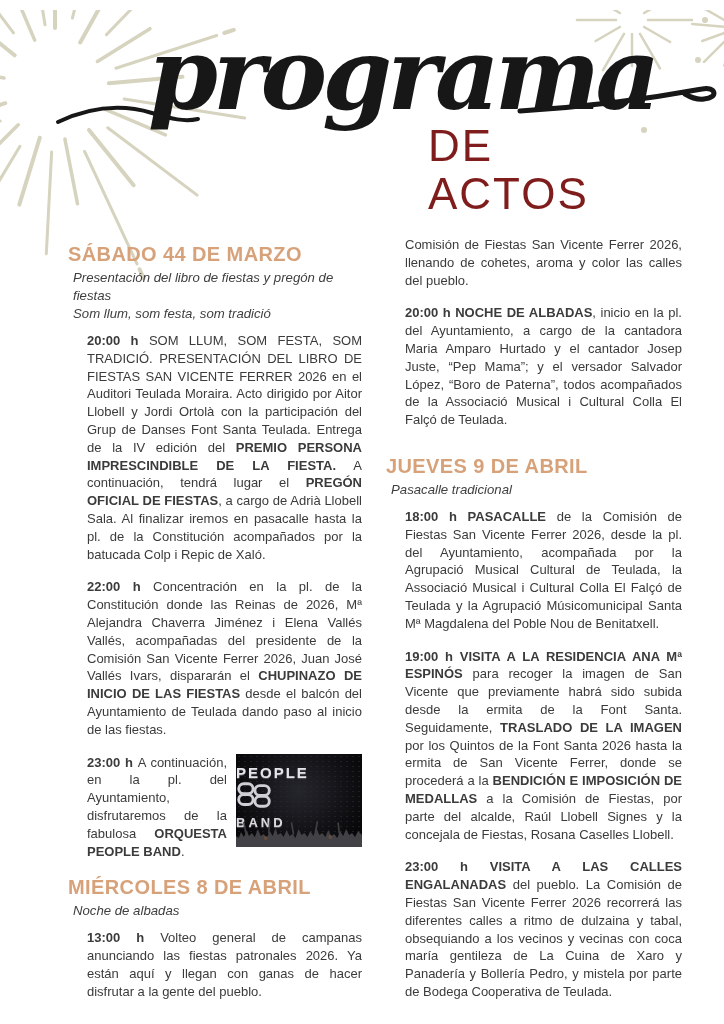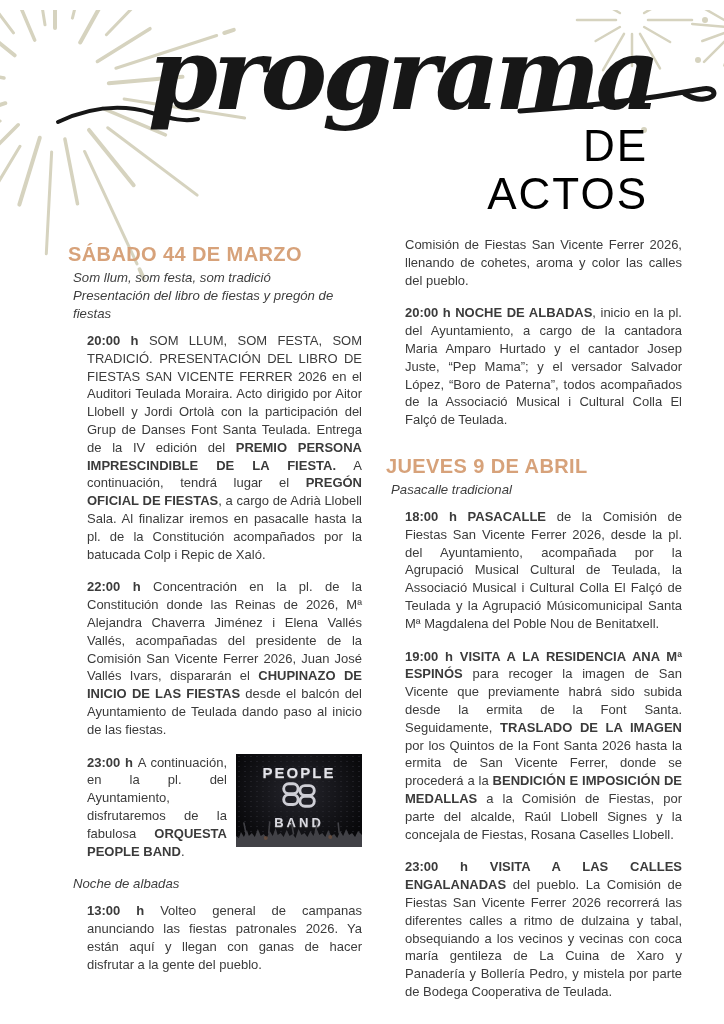--- a/index.html
+++ b/index.html
@@ -9,23 +9,23 @@
   }
   svg.deco{position:absolute;pointer-events:none;}
 
   
   .title-script{
     position:absolute;left:148px;top:14px;
     font-family:"DejaVu Serif",serif;font-style:italic;font-weight:bold;
     font-size:100px;color:#171717;letter-spacing:-5px;line-height:1;
   }
   .title-sub{
-    position:absolute;left:428px;top:112px;width:220px;text-align:right;
+    position:absolute;left:428px;top:112px;width:220px;text-align:left;
     font-family:"Liberation Sans",sans-serif;font-size:44px;font-weight:400;
-    letter-spacing:2px;color:#000000;line-height:1.1;
+    letter-spacing:2px;color:#7f1d1d;line-height:1.1;
   }
 
   
   .col{position:absolute;}
   .col-left{left:68px;top:232px;width:294px;}
   .col-right{left:386px;top:226px;width:296px;}
 
   .day-heading{
     font-size:20px;font-weight:bold;color:#d7a27a;margin:0 0 3px 0;
     letter-spacing:0.4px;line-height:1.2;
@@ -43,21 +43,21 @@
   .section{margin-top:12px;}
   .section:first-child{margin-top:0;}
   .clearfix::after{content:"";display:block;clear:both;}
 
   
   .band-img{
     float:right;width:126px;height:93px;margin:0 0 5px 9px;
     background:
       radial-gradient(ellipse at 50% 40%, rgba(40,40,48,.9) 0%, rgba(8,8,10,1) 80%),
       #0a0a0c;
-    position:relative;display:flex;flex-direction:column;align-items:center;
+    position:relative;display:flex;flex-direction:column;
     justify-content:flex-start;overflow:hidden;
   }
   .band-mesh{
     position:absolute;inset:0;
     background-image:radial-gradient(circle,#2a2a31 0.8px,transparent 1.1px);
     background-size:6px 5px;opacity:.6;
   }
   .band-line1{
     position:relative;margin-top:10px;font-size:15px;font-weight:bold;
     letter-spacing:2px;color:#e4e4ea;text-shadow:0 1px 1px #555;
@@ -141,22 +141,22 @@
     <path d="M 520 101 C 600 96 664 86 702 79 C 716 76 719 88 704 89 C 696 90 690 87 685 84" fill="none" stroke="#171717" stroke-width="5" stroke-linecap="round"></path>
   </svg>
 
   <div class="title-script">programa</div>
   <div class="title-sub">DE ACTOS</div>
 
   <div class="col col-left">
 
     <div class="section">
       <h2 class="day-heading">SÁBADO 44 DE MARZO</h2>
+      <div class="subtitle">Presentación del libro de fiestas y pregón de fiestas</div>
       <div class="subtitle">Som llum, som festa, som tradició</div>
-      <div class="subtitle">Presentación del libro de fiestas y pregón de fiestas</div>
       <div class="events">
         <p class="event"><strong>20:00 h </strong><span>SOM LLUM, SOM FESTA, SOM TRADICIÓ. PRESENTACIÓN DEL LIBRO DE FIESTAS SAN VICENTE FERRER 2026 en el Auditori Teulada Moraira. Acto dirigido por Aitor Llobell y Jordi Ortolà con la participación del Grup de Danses Font Santa Teulada. Entrega de la IV edición del </span><strong>PREMIO PERSONA IMPRESCINDIBLE DE LA FIESTA.</strong><span> A continuación, tendrá lugar el </span><strong>PREGÓN OFICIAL DE FIESTAS</strong><span>, a cargo de Adrià Llobell Sala. Al finalizar iremos en pasacalle hasta la pl. de la Constitución acompañados por la batucada Colp i Repic de Xaló.</span></p>
         <p class="event"><strong>22:00 h </strong><span>Concentración en la pl. de la Constitución donde las Reinas de 2026, Mª Alejandra Chaverra Jiménez i Elena Vallés Vallés, acompañadas del presidente de la Comisión San Vicente Ferrer 2026, Juan José Vallés Ivars, dispararán el </span><strong>CHUPINAZO DE INICIO DE LAS FIESTAS</strong><span> desde el balcón del Ayuntamiento de Teulada dando paso al inicio de las fiestas.</span></p>
         <p class="event clearfix">
           <span class="band-img">
             <span class="band-mesh"></span>
             <span class="band-line1">PEOPLE</span>
             <span class="band-logo">
               <svg width="36" height="27" viewBox="0 0 40 30">
                 <g fill="none" stroke="#cfcfd6" stroke-width="3.2">
@@ -180,20 +180,21 @@
               <circle cx="30" cy="17" r="2" fill="#6d4f3c" opacity="0.8"></circle>
               <circle cx="95" cy="16" r="2" fill="#6d4f3c" opacity="0.8"></circle>
             </svg>
           </span>
           <span><strong>23:00 h </strong><span>A continuación, en la pl. del Ayuntamiento, disfrutaremos de la fabulosa </span><strong>ORQUESTA PEOPLE BAND</strong><span>.</span></span>
         </p>
       </div>
     </div>
 
     <div class="section">
+      <h2 class="day-heading">MIÉRCOLES 8 DE ABRIL</h2>
       <div class="subtitle">Noche de albadas</div>
       <div class="events">
         <p class="event"><strong>13:00 h </strong><span>Volteo general de campanas anunciando las fiestas patronales 2026. Ya están aquí y llegan con ganas de hacer disfrutar a la gente del pueblo.</span></p>
         <p class="event"></p>
       </div>
     </div>
 
   </div>
 
   <div class="col col-right">

